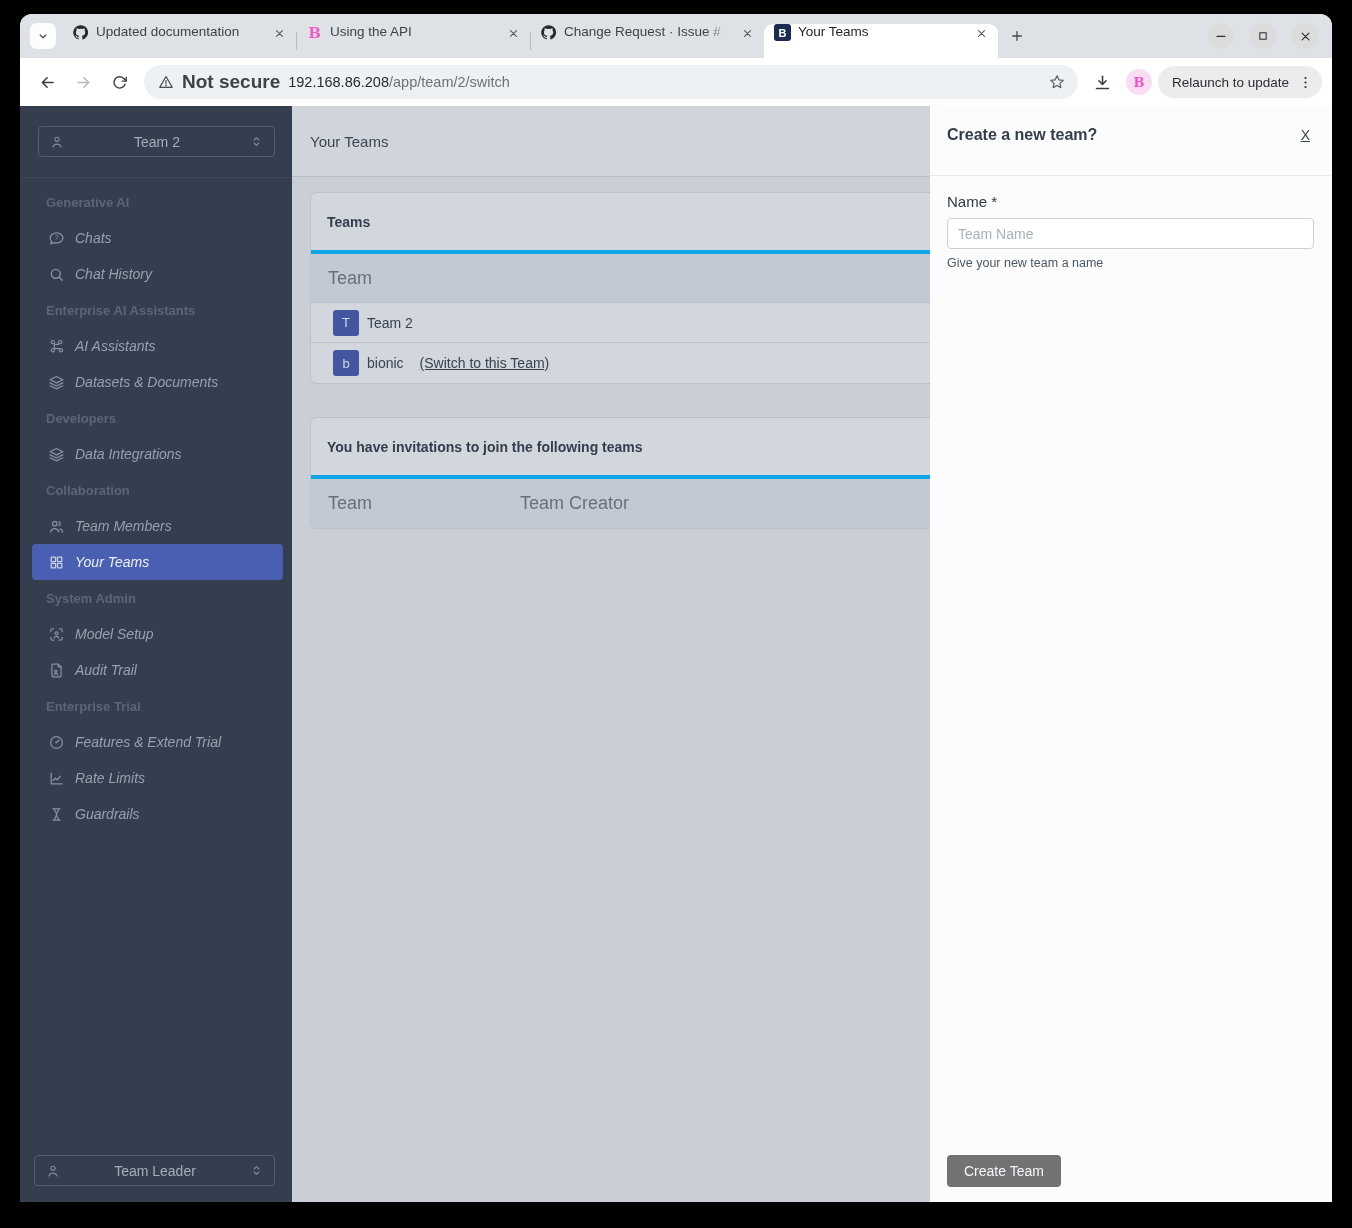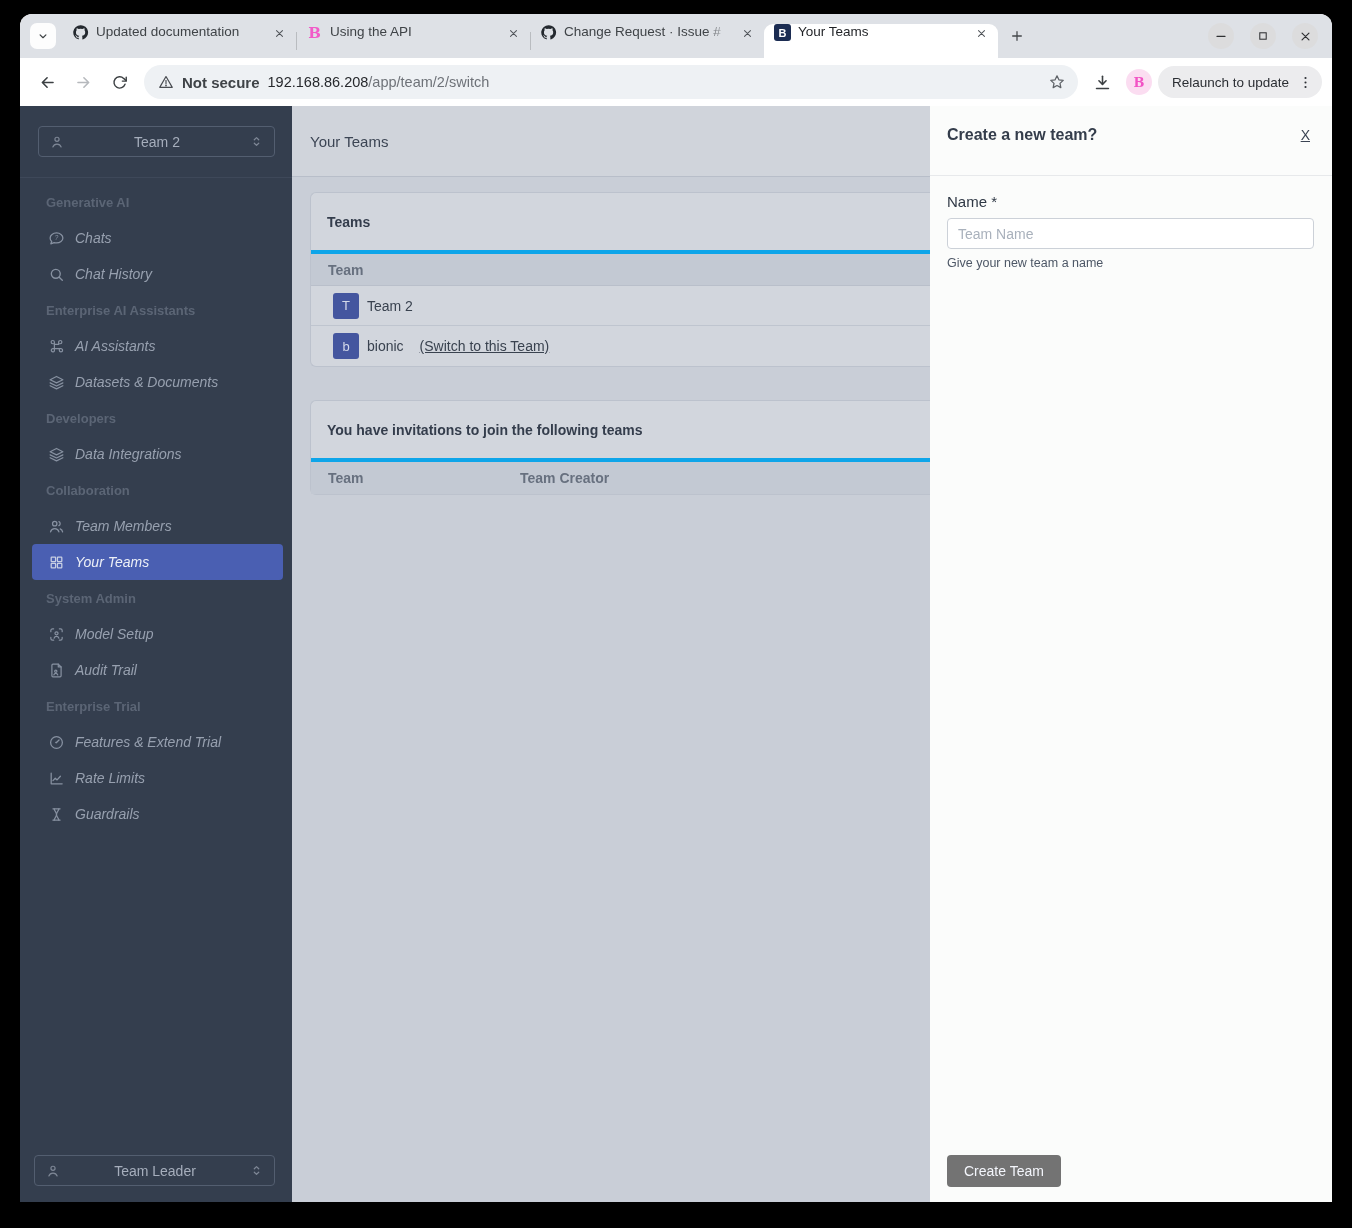--- a/index.html
+++ b/index.html
@@ -23,21 +23,21 @@
   .new-tab { align-self:center; width:26px; height:26px; display:flex; align-items:center; justify-content:center; color:#44474b; margin-left:6px; }
   .win-controls { margin-left:auto; align-self:center; display:flex; gap:16px; padding-right:14px; }
   .win-btn { width:26px; height:26px; border-radius:50%; background:#dcdcdd; color:#2f3033; display:flex; align-items:center; justify-content:center; }
 
   
   .toolbar { height:48px; background:#fff; display:flex; align-items:center; padding:0 10px; gap:2px; }
   .tb-btn { width:34px; height:34px; display:flex; align-items:center; justify-content:center; color:#3c4043; flex:0 0 auto; }
   .tb-btn.disabled { color:#b6b9bd; }
   .omnibox { flex:1; height:34px; background:#eef1f4; border-radius:17px; display:flex; align-items:center; padding:0 12px 0 14px; margin:0 6px; gap:8px; min-width:0; }
   .sec-icon { color:#4a4d52; display:flex; }
-  .sec-label { font-size:15px; font-weight:700; color:#3f4347; white-space:nowrap; }
+  .sec-label { font-size:19px; font-weight:700; color:#3f4347; white-space:nowrap; }
   .url { font-size:14.5px; white-space:nowrap; overflow:hidden; flex:1; min-width:0; }
   .url .host { color:#26282c; }
   .url .path { color:#6e7278; }
   .star-btn { color:#5f6368; display:flex; flex:0 0 auto; }
   .ext-b { width:26px; height:26px; border-radius:50%; background:#fbddf1; color:#f253c5; font-weight:bold; font-size:13px; font-family:"DejaVu Serif",serif; display:flex; align-items:center; justify-content:center; margin:0 4px; flex:0 0 auto; }
   .relaunch { height:32px; border-radius:16px; background:#ececee; display:flex; align-items:center; gap:8px; padding:0 8px 0 14px; font-size:13.5px; color:#2b2e33; flex:0 0 auto; }
   .dots { display:flex; }
 
   
   .content { display:flex; height:1096px; }
@@ -55,21 +55,21 @@
   .nav-item .nicon { color:#8791a1; display:flex; flex:0 0 auto; }
   .nav-item.active { background:#4a5fb2; color:#edf0f7; }
   .nav-item.active .nicon { color:#c8cfe3; }
 
   
   .main { flex:1; background:#c9ced7; min-width:0; display:flex; flex-direction:column; }
   .page-header { height:71px; background:#d0d4db; border-bottom:1px solid #b8bec9; display:flex; align-items:center; padding-left:18px; font-size:15px; color:#3c4554; flex:0 0 auto; }
   .page-body { padding:15px 0 0 18px; }
   .card { background:#d2d6dd; border:1px solid #bcc2cd; border-radius:6px 0 0 6px; border-right:none; }
   .card-title { padding:21px 16px 20px 16px; font-size:14px; font-weight:700; color:#343d4c; border-bottom:4px solid #0ea5e9; }
-  .thead { height:32px; background:#c3c9d3; display:flex; align-items:center; font-size:14px; font-weight:700; color:#67707f; border-bottom:1px solid #b9bfca; }
+  .thead { height:49px; background:#c3c9d3; display:flex; align-items:center; font-size:18px; font-weight:400; color:#67707f; border-bottom:1px solid #b9bfca; }
   .thead .c1 { width:209px; padding-left:17px; flex:0 0 auto; }
   .thead .c2 { flex:1; }
   .trow { height:40px; display:flex; align-items:center; padding-left:22px; gap:8px; border-bottom:1px solid #bfc5cf; }
   .trow:last-child { border-bottom:none; }
   .avatar { width:26px; height:26px; border-radius:3px; background:#44569f; color:#d3d9ea; font-size:13px; display:flex; align-items:center; justify-content:center; flex:0 0 auto; }
   .tname { font-size:14px; color:#39424f; }
   .switch-link { font-size:14px; color:#39424f; text-decoration:underline; margin-left:8px; cursor:pointer; }
   .card.invites { margin-top:33px; }
   .card.invites .thead { border-bottom:none; }
 

